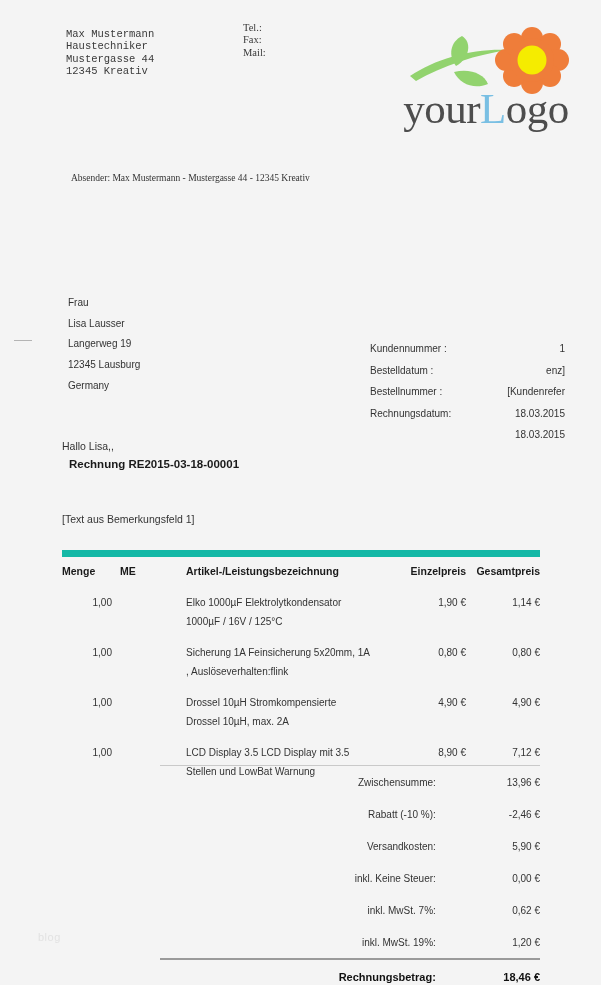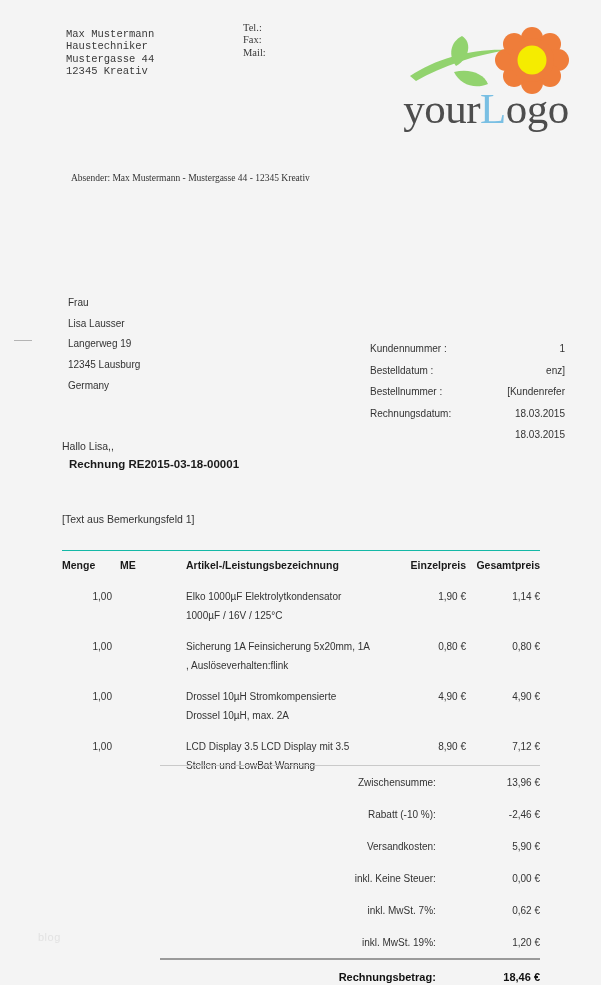--- a/index.html
+++ b/index.html
@@ -161,21 +161,21 @@
   }
   .items-table {
     width: 100%;
     border-collapse: collapse;
   }
   .items-table th {
     font-size: 10.5px;
     font-weight: bold;
     color: #1a1a1a;
     padding: 0 0 10px 0;
-    border-top: 1px solid #14b8a6;
+    border-top: 7px solid #14b8a6;
     padding-top: 8px;
     vertical-align: top;
   }
   .th-qty   { text-align: left;  width: 58px; }
   .th-unit  { text-align: left;  width: 42px; }
   .th-desc  { text-align: left; padding-left: 24px !important; }
   .th-price { text-align: right; width: 74px; }
   .th-total { text-align: right; width: 74px; }
 
   .items-table td {

